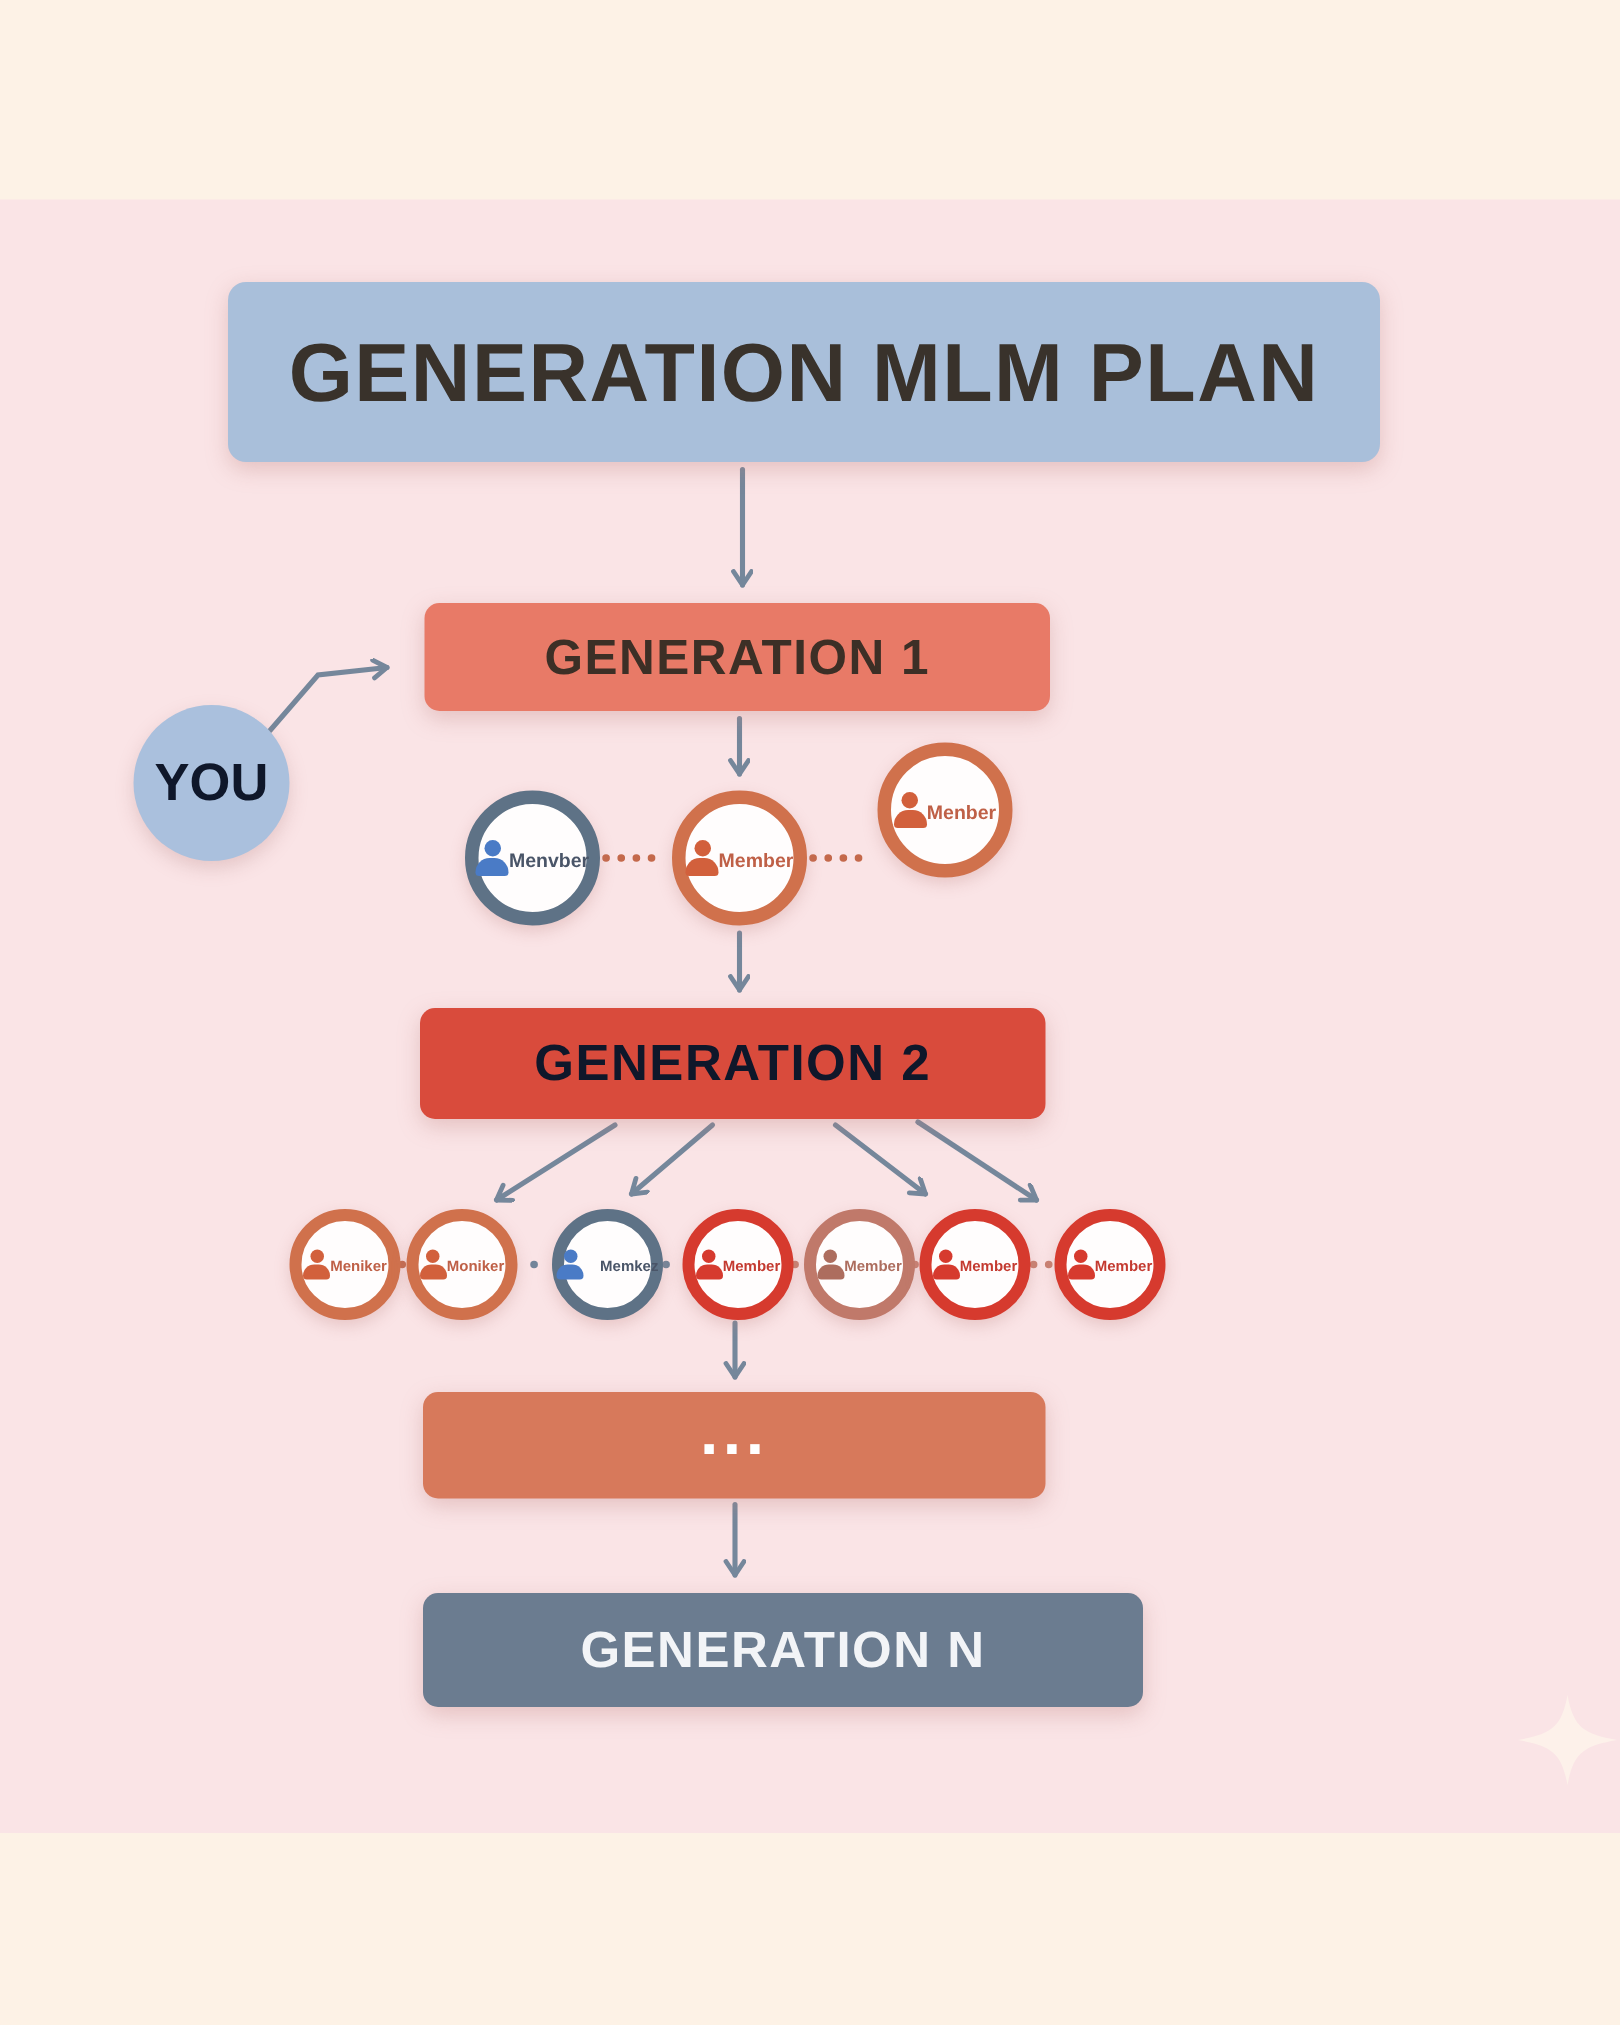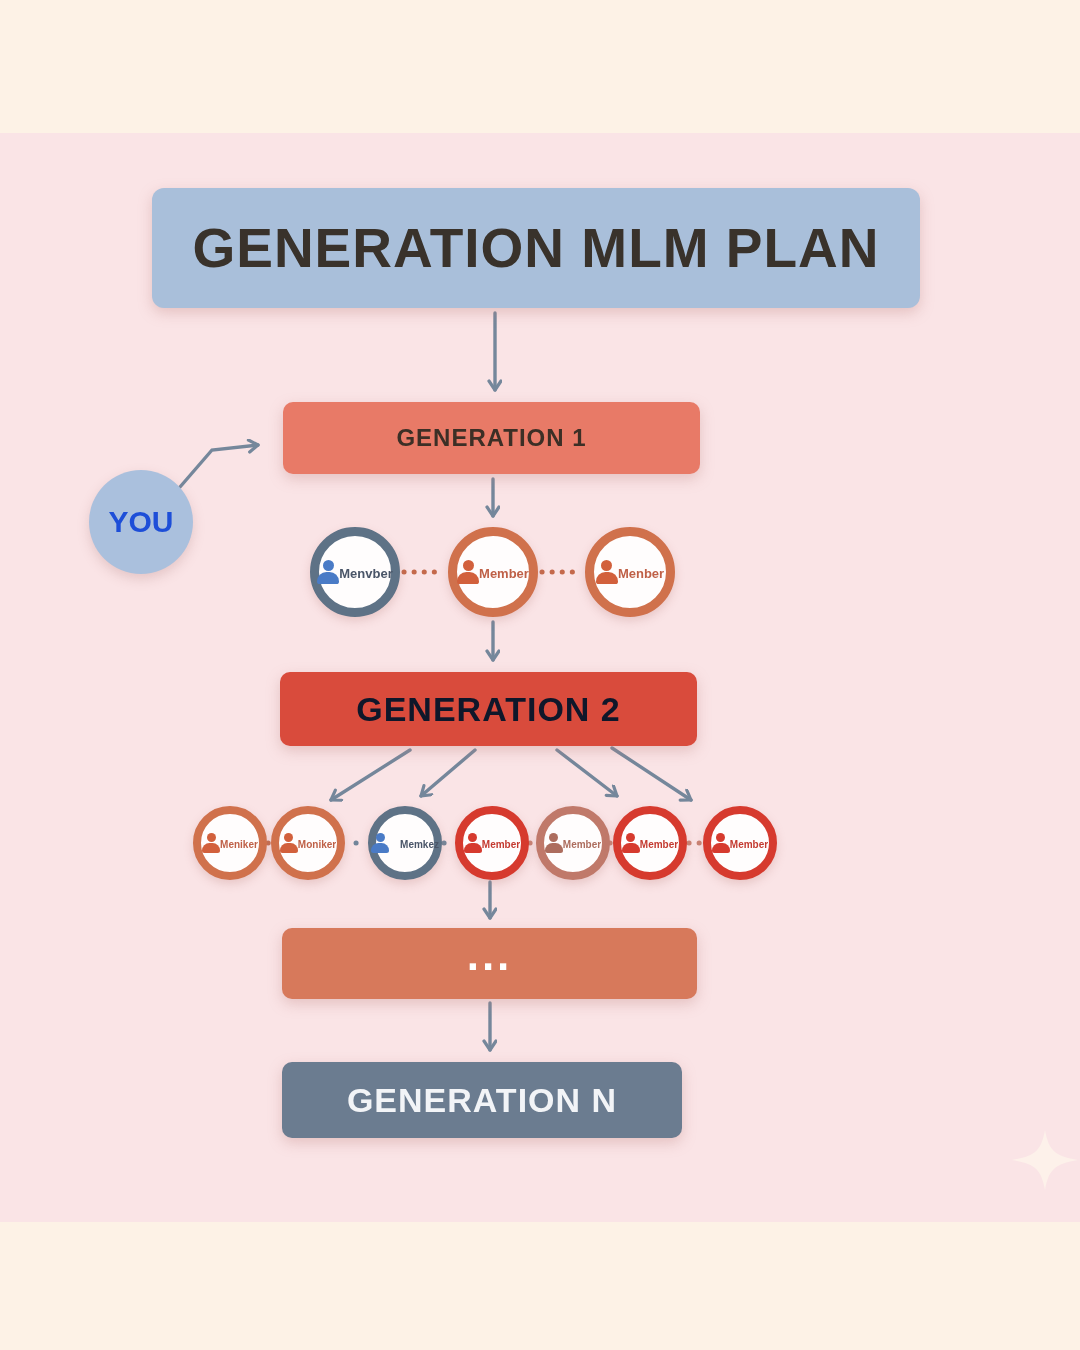--- a/index.html
+++ b/index.html
@@ -5,28 +5,28 @@
   html,body{margin:0;padding:0;}
   body{font-family:"Liberation Sans", sans-serif; background:#fae4e6;}
   .canvas{position:relative;width:1080px;height:1350px;overflow:hidden;background:#fae4e6;padding-left:43px;}
   .band{position:absolute;left:0;width:1080px;background:#fdf2e6;}
   .band.top{top:0;height:133px;}
   .band.bottom{top:1222px;height:128px;}
   .box{position:absolute;display:flex;align-items:center;justify-content:center;
        border-radius:10px;font-weight:bold;letter-spacing:1px;
        box-shadow:0 5px 14px rgba(190,130,125,0.35);}
   .title-box{left:152px;top:188px;width:768px;height:120px;font-size:55px;color:#39322b;border-radius:12px;}
-  .gen1-box{left:283px;top:402px;width:417px;height:72px;font-size:24px;color:#3c2f26;}
+  .gen1-box{left:283px;top:402px;width:417px;height:72px;font-size:33px;color:#3c2f26;}
   .gen2-box{left:280px;top:672px;width:417px;height:74px;font-size:34px;color:#0f172a;}
   .dots-box{left:282px;top:928px;width:415px;height:71px;font-size:44px;color:#ffffff;letter-spacing:3px;}
   .dots-box span{margin-top:-18px;}
-  .genn-box{left:282px;top:1062px;width:400px;height:76px;font-size:34px;color:#f2f4f7;}
+  .genn-box{left:282px;top:1062px;width:480px;height:76px;font-size:34px;color:#f2f4f7;}
   .you-circle{position:absolute;left:89px;top:470px;width:104px;height:104px;border-radius:50%;
-       display:flex;align-items:center;justify-content:center;font-weight:bold;font-size:30px;
-       color:#1d4ed8;box-shadow:0 5px 12px rgba(180,130,130,0.3);}
+       display:flex;align-items:center;justify-content:center;font-weight:bold;font-size:35px;
+       color:#0f172a;box-shadow:0 5px 12px rgba(180,130,130,0.3);}
   .member{position:absolute;border-radius:50%;background:#fffdfd;box-sizing:border-box;
        display:flex;flex-direction:row;align-items:center;justify-content:center;
        transform:translate(-50%,-50%);box-shadow:0 4px 10px rgba(190,130,125,0.3);}
   .member .person{display:flex;flex-direction:column;align-items:center;}
   .member .head{border-radius:50%;background:var(--ic);}
   .member .torso{background:var(--ic);}
   .member .mlabel{font-weight:bold;color:var(--lc);margin-top:2px;white-space:nowrap;}
   .m-lg{width:90px;height:90px;border:9px solid var(--bc);}
   .m-lg .head{width:11px;height:11px;}
   .m-lg .torso{width:22px;height:12px;border-radius:11px 11px 3px 3px;margin-top:1px;}
@@ -109,21 +109,21 @@
         </div>
         <div class="mlabel">Menvber</div>
       </div>
       <div class="member m-lg" style="left: 493px; top: 572px; --bc: #d0714c; --ic: #d2603c; --lc: #bf6047;">
         <div class="person">
           <div class="head"></div>
           <div class="torso"></div>
         </div>
         <div class="mlabel">Member</div>
       </div>
-      <div class="member m-lg" style="left: 630px; top: 572px; text-align: right; --bc: #d0714c; --ic: #d2603c; --lc: #bf6047;">
+      <div class="member m-lg" style="left: 630px; top: 540px; text-align: right; --bc: #d0714c; --ic: #d2603c; --lc: #bf6047;">
         <div class="person">
           <div class="head"></div>
           <div class="torso"></div>
         </div>
         <div class="mlabel">Menber</div>
       </div>
     </div>
 
   <div class="box gen2-box" style="background: rgb(217, 75, 60);">
     <span>GENERATION 2</span>

